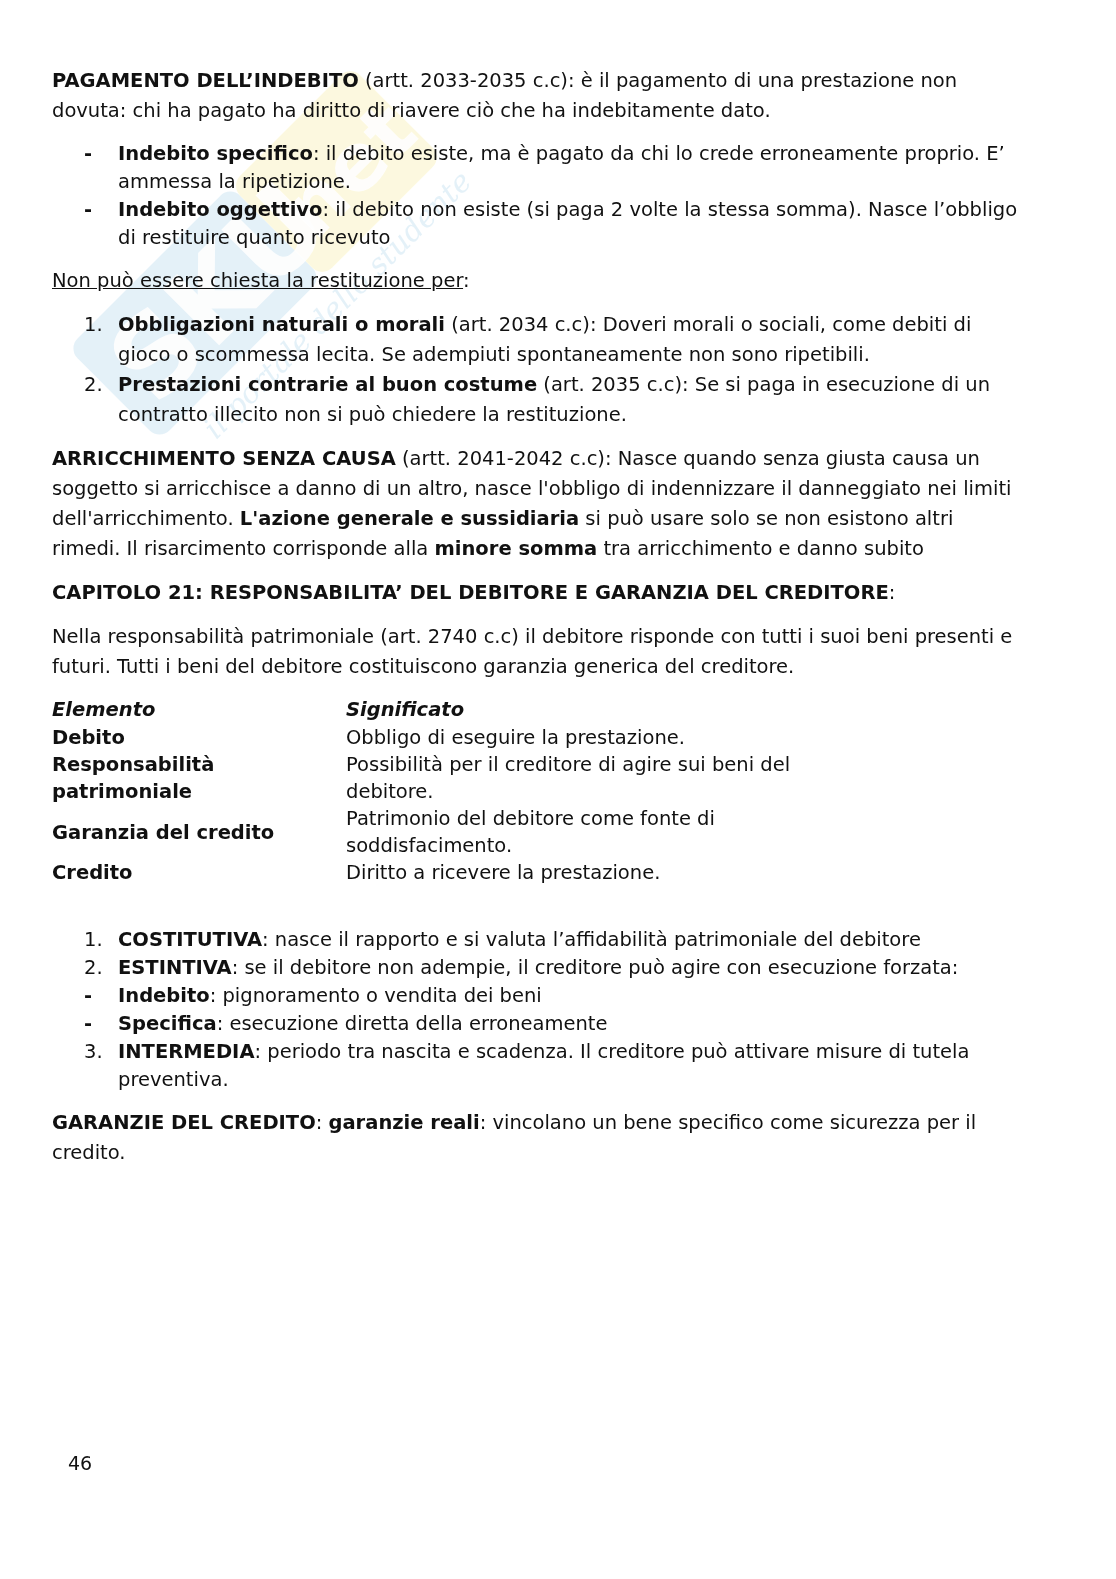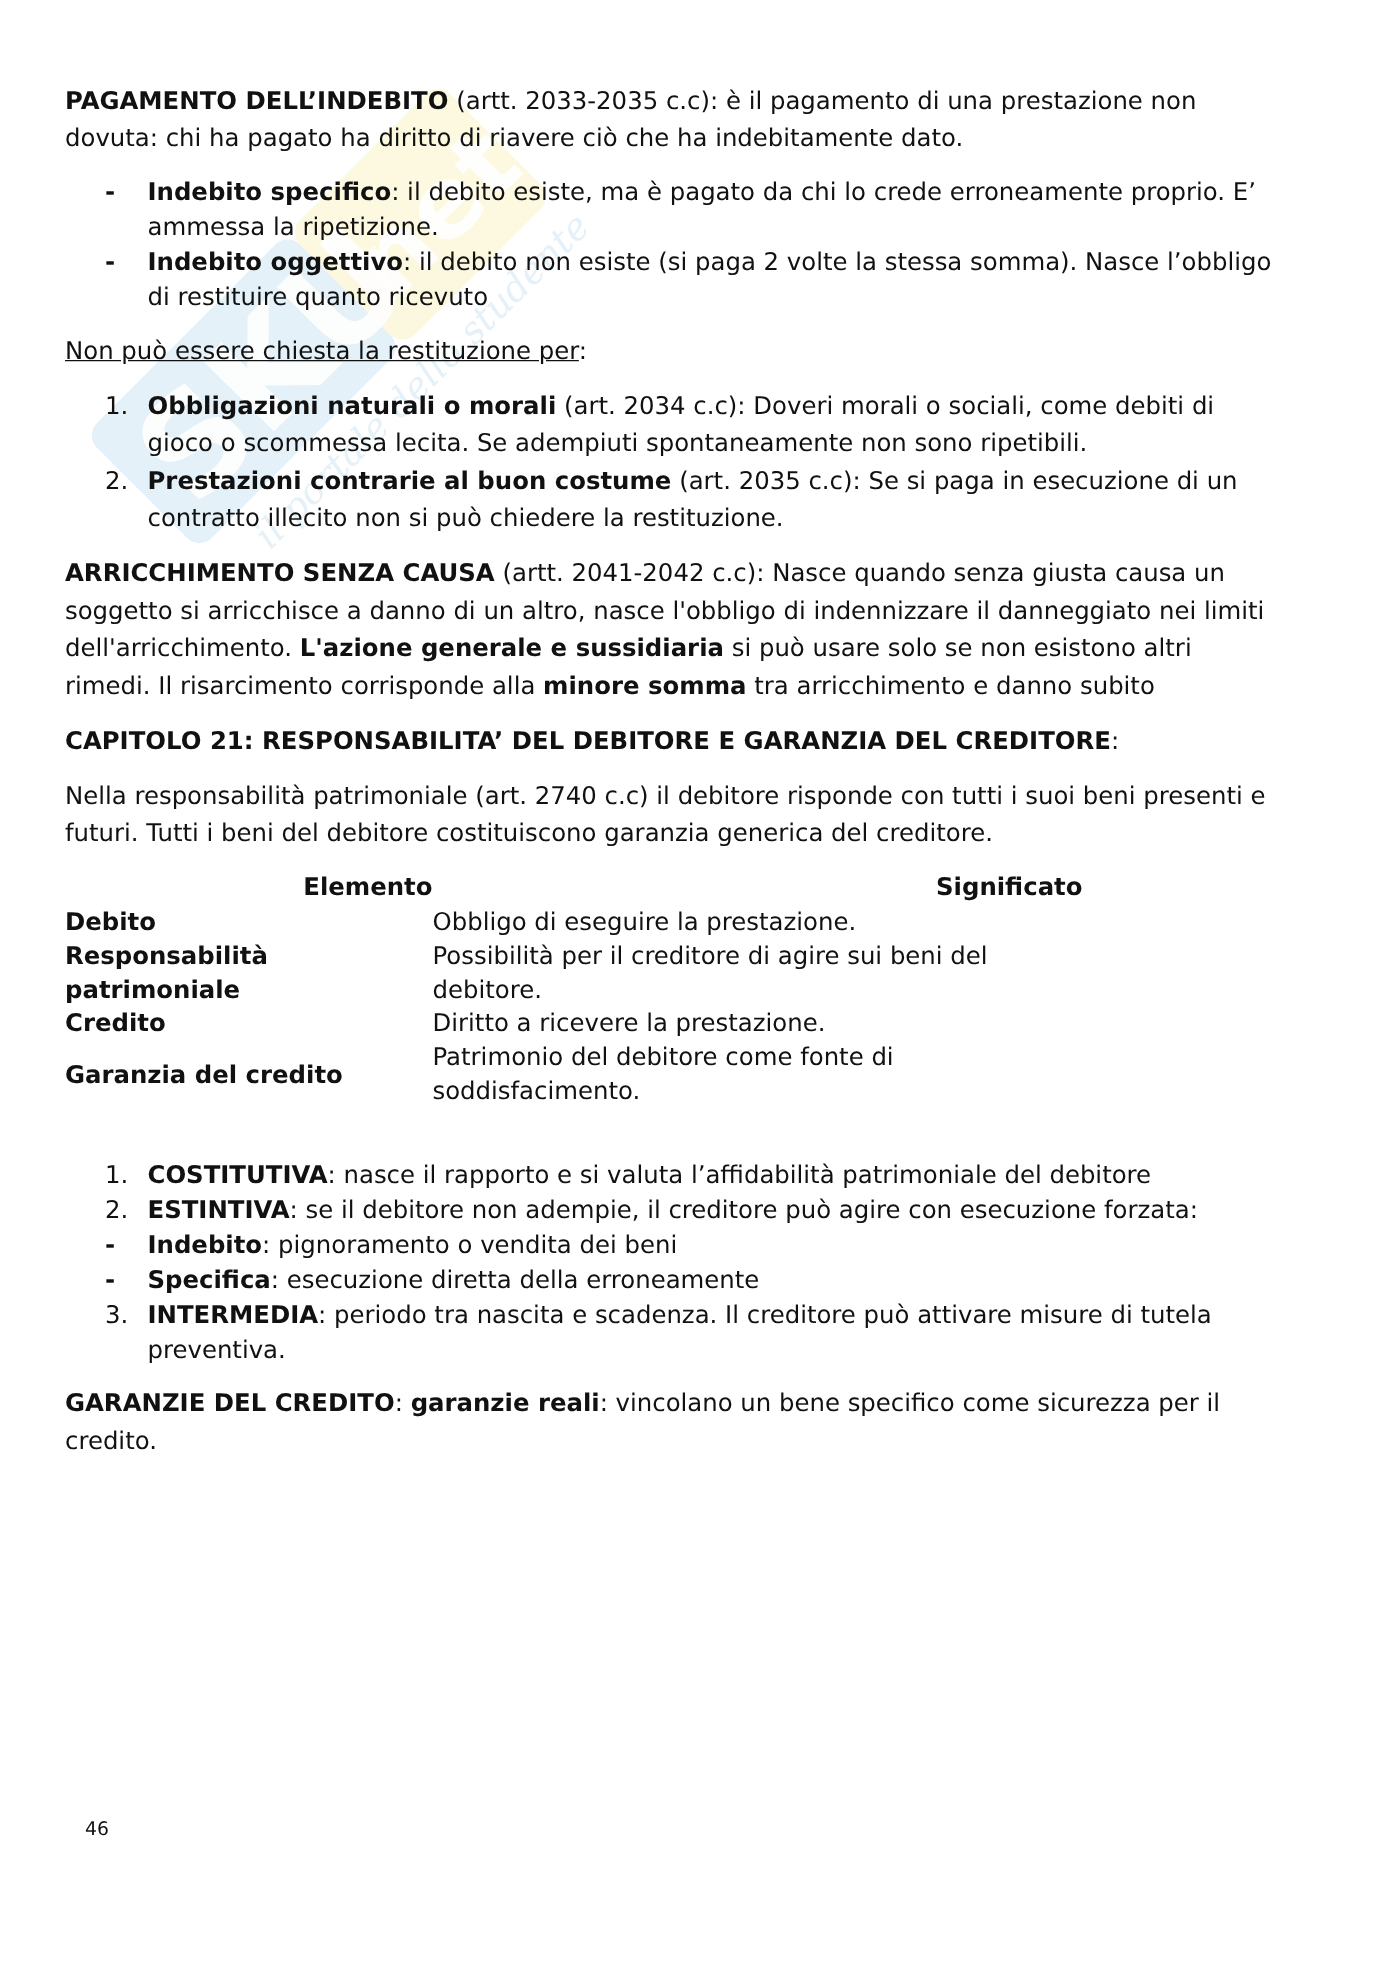--- a/index.html
+++ b/index.html
@@ -16,25 +16,25 @@
     p { margin: 0; }
     b { font-weight: bold; }
     .u { text-decoration: underline; }
     .para { margin-bottom: 14px; }
     .list { margin: 0 0 14px 0; padding: 0; list-style: none; }
     .list li { position: relative; padding-left: 66px; }
     .list li .marker { position: absolute; left: 32px; top: 0; width: 30px; }
     .list.tight li { line-height: 28px; }
     .dash { font-weight: bold; }
     table.defs { border-collapse: collapse; margin-top: 4px; margin-bottom: 40px; }
-    table.defs th { font-weight: bold; text-align: right; padding: 0; line-height: 28px; }
+    table.defs th { font-weight: bold; text-align: left; padding: 0; line-height: 28px; font-style: italic; }
     table.defs td { padding: 0; vertical-align: middle; line-height: 27px; }
     table.defs td.el { width: 294px; font-weight: bold; }
     table.defs td.sig { width: 520px; }
-    .pagenum { position: absolute; left: 68px; top: 1448px; font-size: 15px; }
+    .pagenum { position: absolute; left: 68px; top: 1448px; font-size: 19px; }
   </style>
 </head>
 <body>
 
 <svg class="watermark" viewBox="0 0 470 440">
   <g transform="rotate(-45 235 220)" opacity="0.55">
     <rect x="40" y="150" width="230" height="130" rx="14" fill="#cfe6f3"></rect>
     <rect x="270" y="150" width="170" height="130" rx="14" fill="#fbf4c6"></rect>
     <text x="60" y="255" font-family="DejaVu Sans, sans-serif" font-size="110" font-weight="bold" fill="#ffffff" opacity="0.9">SKU</text>
     <text x="290" y="250" font-family="DejaVu Sans, sans-serif" font-size="80" font-weight="bold" fill="#ffffff" opacity="0.9">net</text>
@@ -82,26 +82,26 @@
     <tbody>
       <tr>
         <td class="el">Debito</td>
         <td class="sig">Obbligo di eseguire la prestazione.</td>
       </tr>
       <tr>
         <td class="el">Responsabilità patrimoniale</td>
         <td class="sig">Possibilità per il creditore di agire sui beni del debitore.</td>
       </tr>
       <tr>
+        <td class="el">Garanzia del credito</td>
+        <td class="sig">Patrimonio del debitore come fonte di soddisfacimento.</td>
+      </tr>
+      <tr>
         <td class="el">Credito</td>
         <td class="sig">Diritto a ricevere la prestazione.</td>
-      </tr>
-      <tr>
-        <td class="el">Garanzia del credito</td>
-        <td class="sig">Patrimonio del debitore come fonte di soddisfacimento.</td>
       </tr>
     </tbody>
   </table>
 
 
   <ol class="list tight">
     <li><span class="marker">1.</span><b>COSTITUTIVA</b><span>: nasce il rapporto e si valuta l’affidabilità patrimoniale del debitore</span></li>
     <li><span class="marker">2.</span><b>ESTINTIVA</b><span>: se il debitore non adempie, il creditore può agire con esecuzione forzata:</span></li>
     <li><span class="marker dash">-</span><b>Indebito</b><span>: pignoramento o vendita dei beni</span></li>
     <li><span class="marker dash">-</span><b>Specifica</b><span>: esecuzione diretta della erroneamente</span></li>

